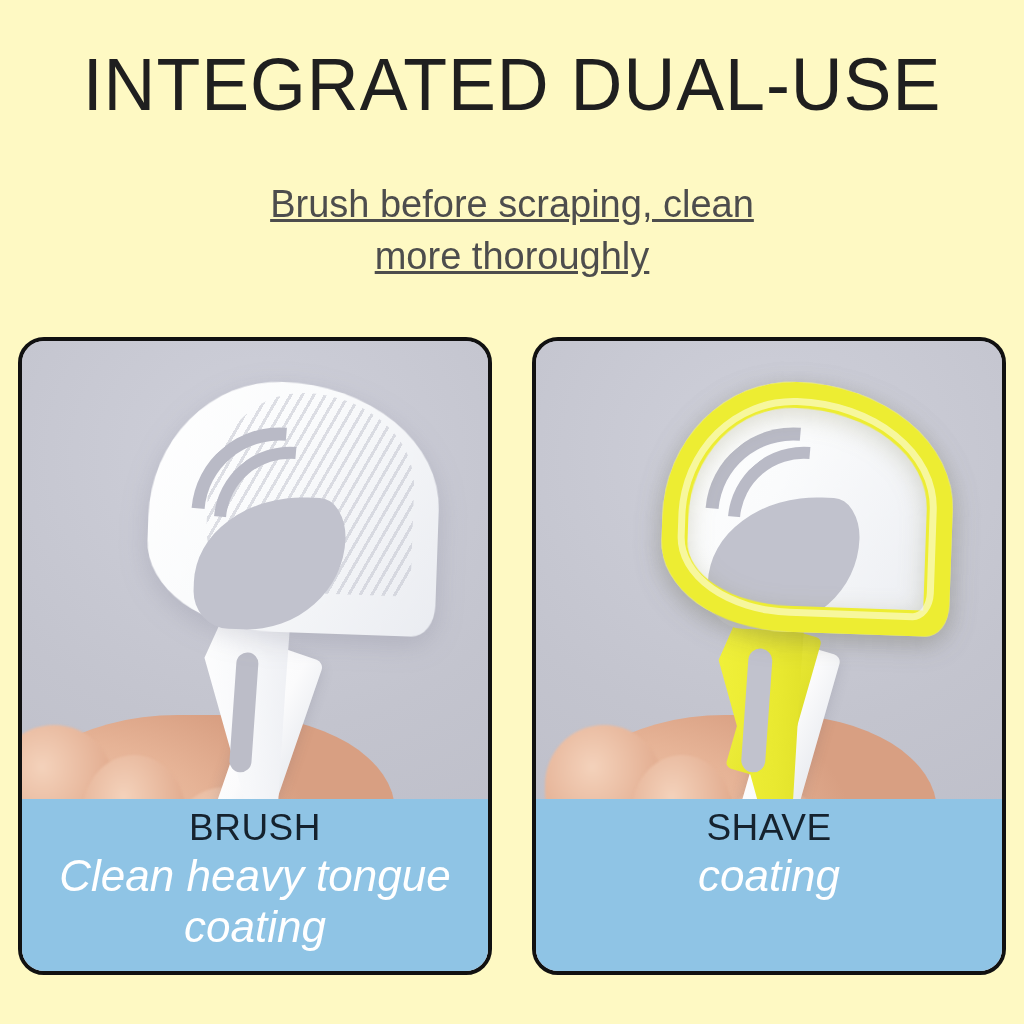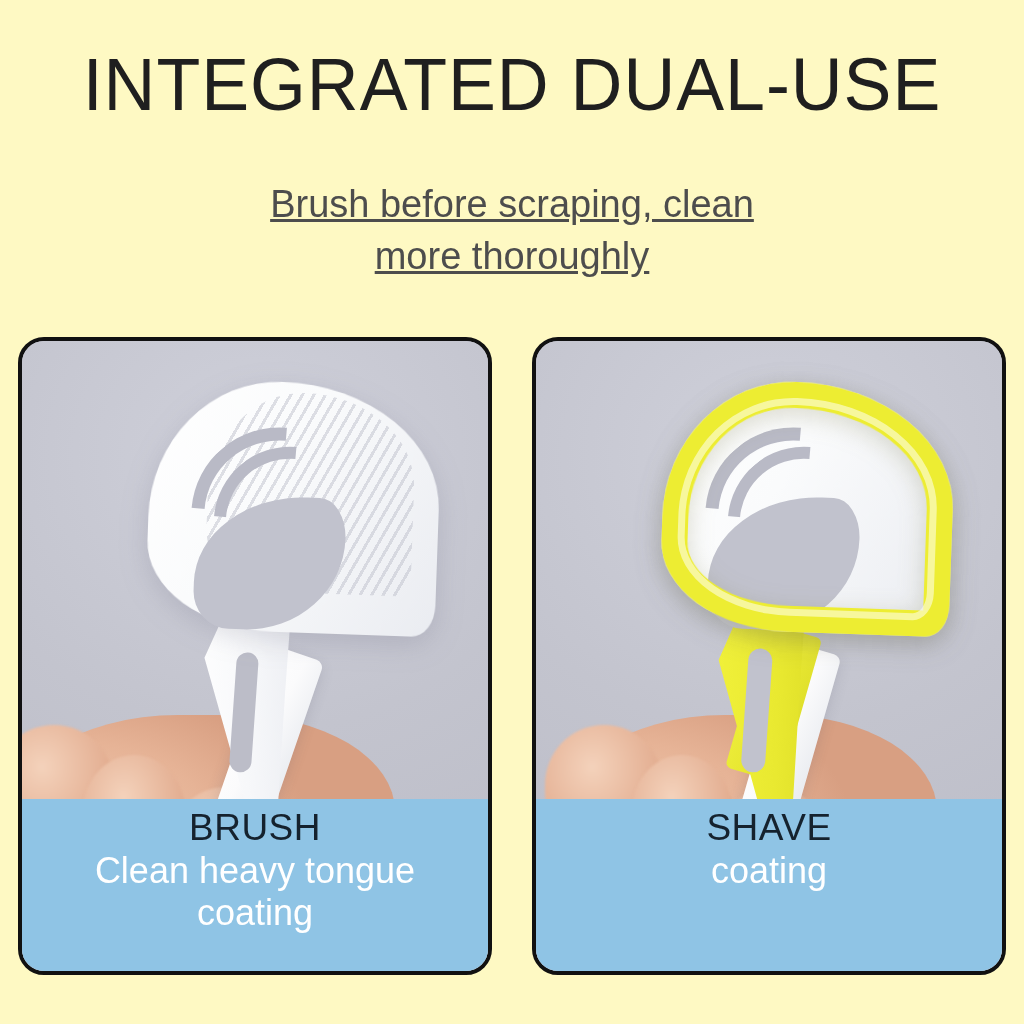--- a/index.html
+++ b/index.html
@@ -292,24 +292,25 @@
     padding-top: 8px;
     box-sizing: border-box;
   }
   .caption-title {
     font-size: 37px;
     color: #15222e;
     line-height: 1.16;
     letter-spacing: 0.5px;
   }
   .caption-desc {
-    font-size: 36px;
+    font-size: 44px;
     color: #ffffff;
     line-height: 1.16;
     padding: 0 6px;
+    font-style: italic;
   }
 </style>
 </head>
 <body>
 
 <div class="page">
 
   <div class="headline">INTEGRATED DUAL-USE</div>
 
   <div class="subhead">

